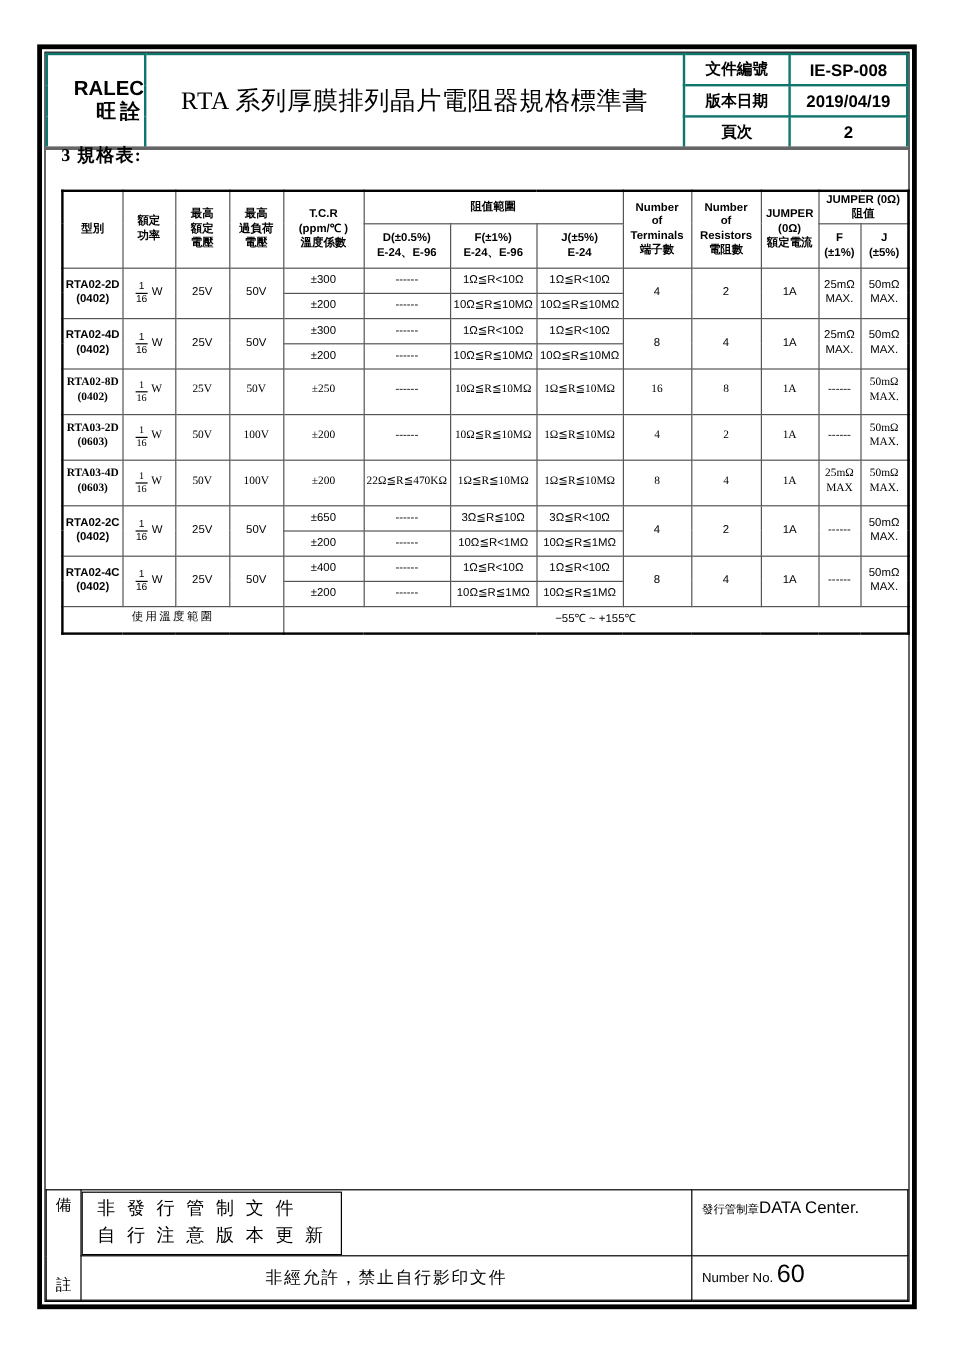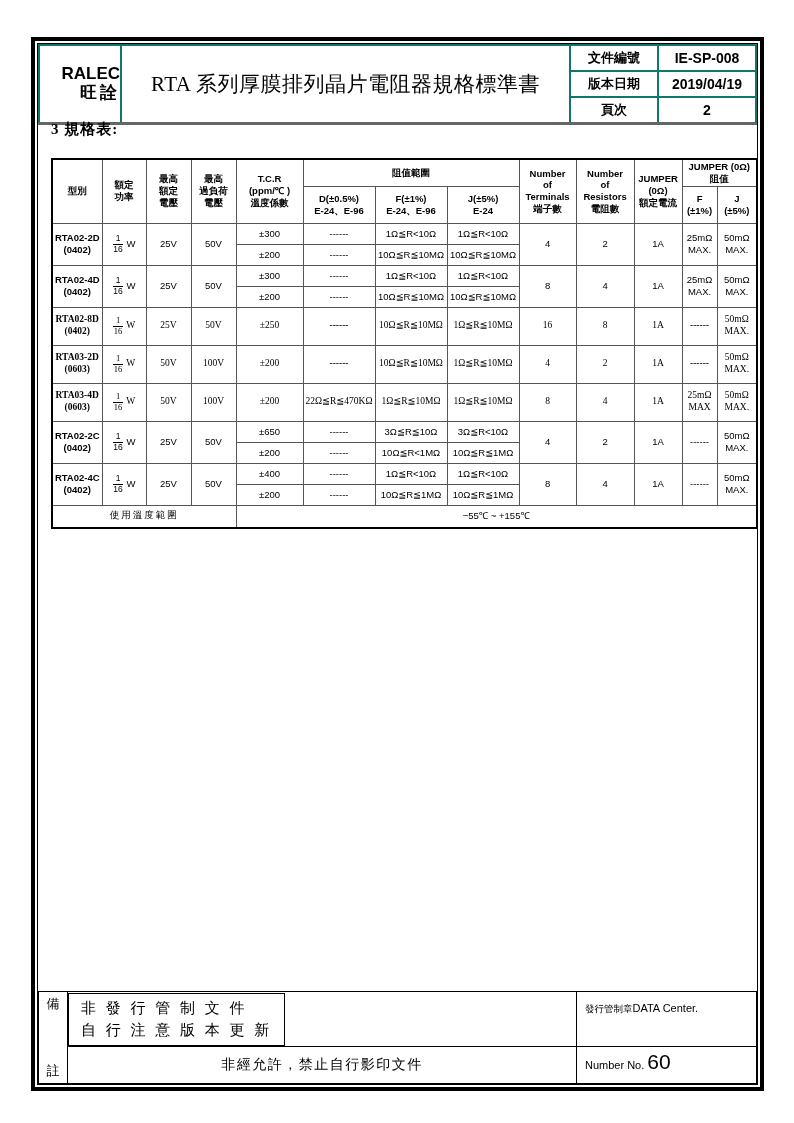--- a/index.html
+++ b/index.html
@@ -56,21 +56,21 @@
                  align-items:center;height:85px;padding:3px 0;}
   .f-row-1{height:55px;} .f-row-2{height:37px;}
   .notice-cell{text-align:left;vertical-align:middle;}
   .notice-box{display:inline-block;border:1.5px solid #000;padding:3px 12px;
               font-family:"Liberation Serif",serif;font-size:15px;letter-spacing:3px;line-height:1.5;}
   .copy-cell{text-align:center;vertical-align:middle;font-family:"Liberation Serif",serif;
              font-size:14px;letter-spacing:1.5px;}
   .stamp-cell{width:179px;vertical-align:top;text-align:left;}
   .stamp-pad{padding:6px 0 0 8px;}
   .stamp-label{font-family:"Liberation Serif",serif;font-size:9.5px;}
-  .stamp-value{font-size:11px;}
+  .stamp-value{font-size:14px;}
   .series-pad{padding:3px 0 0 8px;}
   .series-label{font-size:11px;}
   .series-value{font-size:21px;}
 </style>
 </head>
 <body>
 
 <div class="page">
   <div class="frame">
     <div class="frame-inner">

